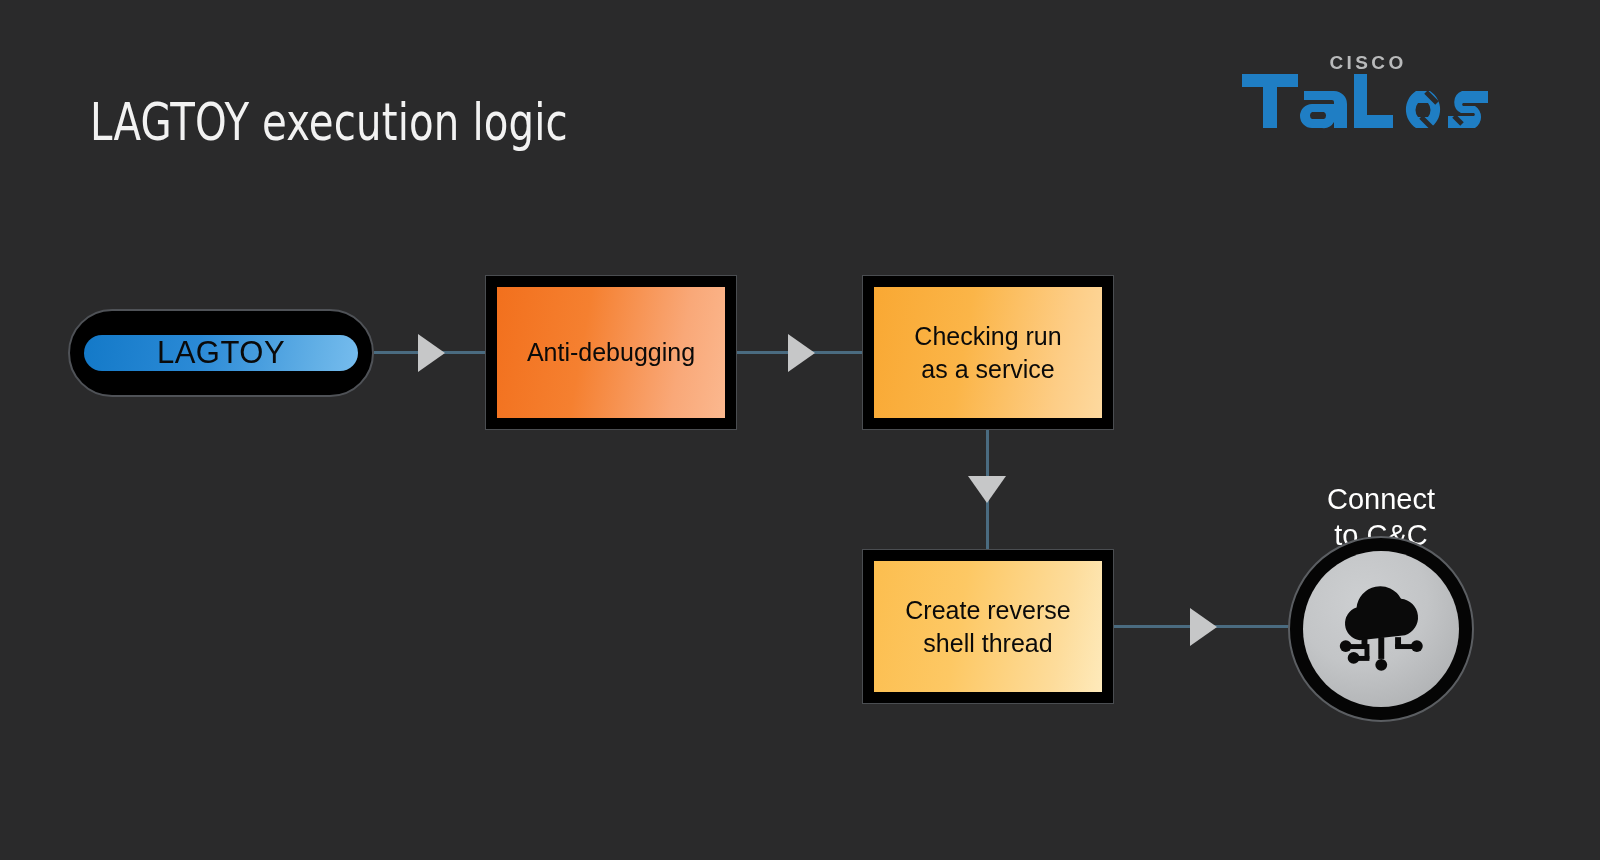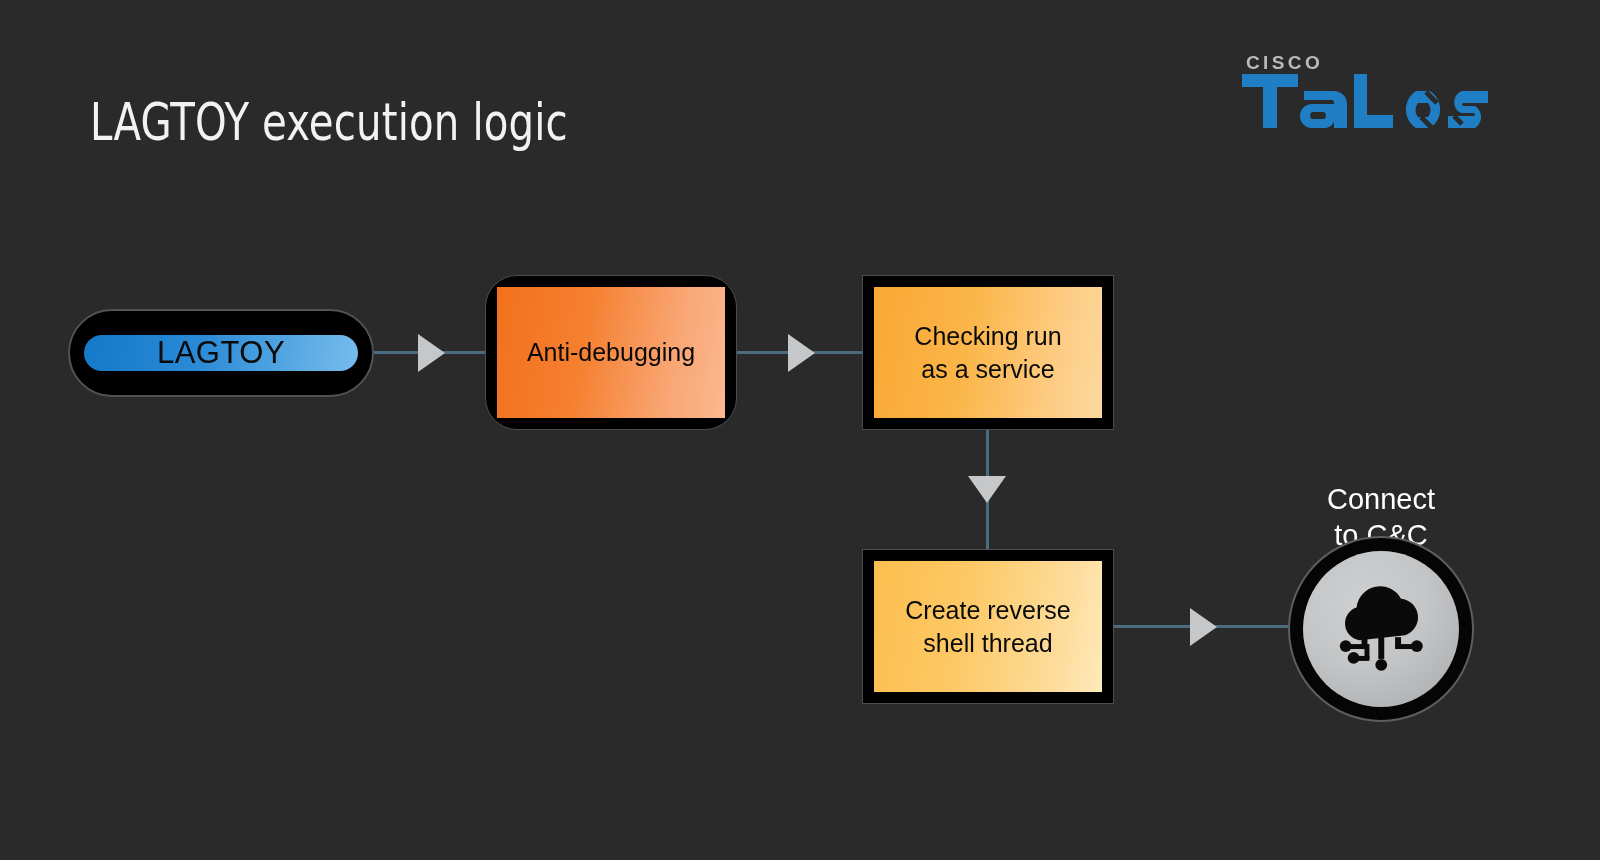--- a/index.html
+++ b/index.html
@@ -19,21 +19,21 @@
     font-size:52px;
     font-weight:300;
     letter-spacing:0.2px;
     color:#f2f2f2;
     transform:scaleX(0.86);
     transform-origin:left center;
     white-space:nowrap;
   }
 
   
-  .logo{position:absolute;right:110px;top:52px;width:250px;text-align:left;}
+  .logo{position:absolute;right:110px;top:52px;width:250px;text-align:center;}
   .logo-cisco{
     font-size:19px;font-weight:bold;letter-spacing:3.4px;
     color:#b9babb;
     font-family:"Liberation Sans",sans-serif;
     margin-left:6px;
   }
   .logo-talos{
     margin-top:-4px;
     display:block;
     line-height:1;
@@ -67,21 +67,21 @@
   .node-box .fill{
     width:100%;height:100%;
     box-sizing:border-box;
     display:flex;align-items:center;justify-content:center;
     text-align:center;
     color:#0a0a0a;
     font-size:25px;
     line-height:1.32;
     font-family:"Liberation Sans",sans-serif;
   }
-  #box-antidebug{left:485px;top:275px;width:252px;height:155px;border-radius:32px;}
+  #box-antidebug{left:485px;top:275px;width:252px;height:155px;}
   #box-antidebug .fill{background:linear-gradient(100deg,#f2701d 0%,#f58030 38%,#f9a878 78%,#fbb88f 100%);}
   #box-service{left:862px;top:275px;width:252px;height:155px;}
   #box-service .fill{background:linear-gradient(100deg,#f9a833 0%,#fbb548 40%,#fdcd86 80%,#fdd99f 100%);}
   #box-revshell{left:862px;top:549px;width:252px;height:155px;}
   #box-revshell .fill{background:linear-gradient(100deg,#fcbe4f 0%,#fdc864 38%,#fddc9b 80%,#feeabb 100%);}
 
   
   #node-lagtoy{
     position:absolute;left:68px;top:309px;width:306px;height:88px;
     box-sizing:border-box;

